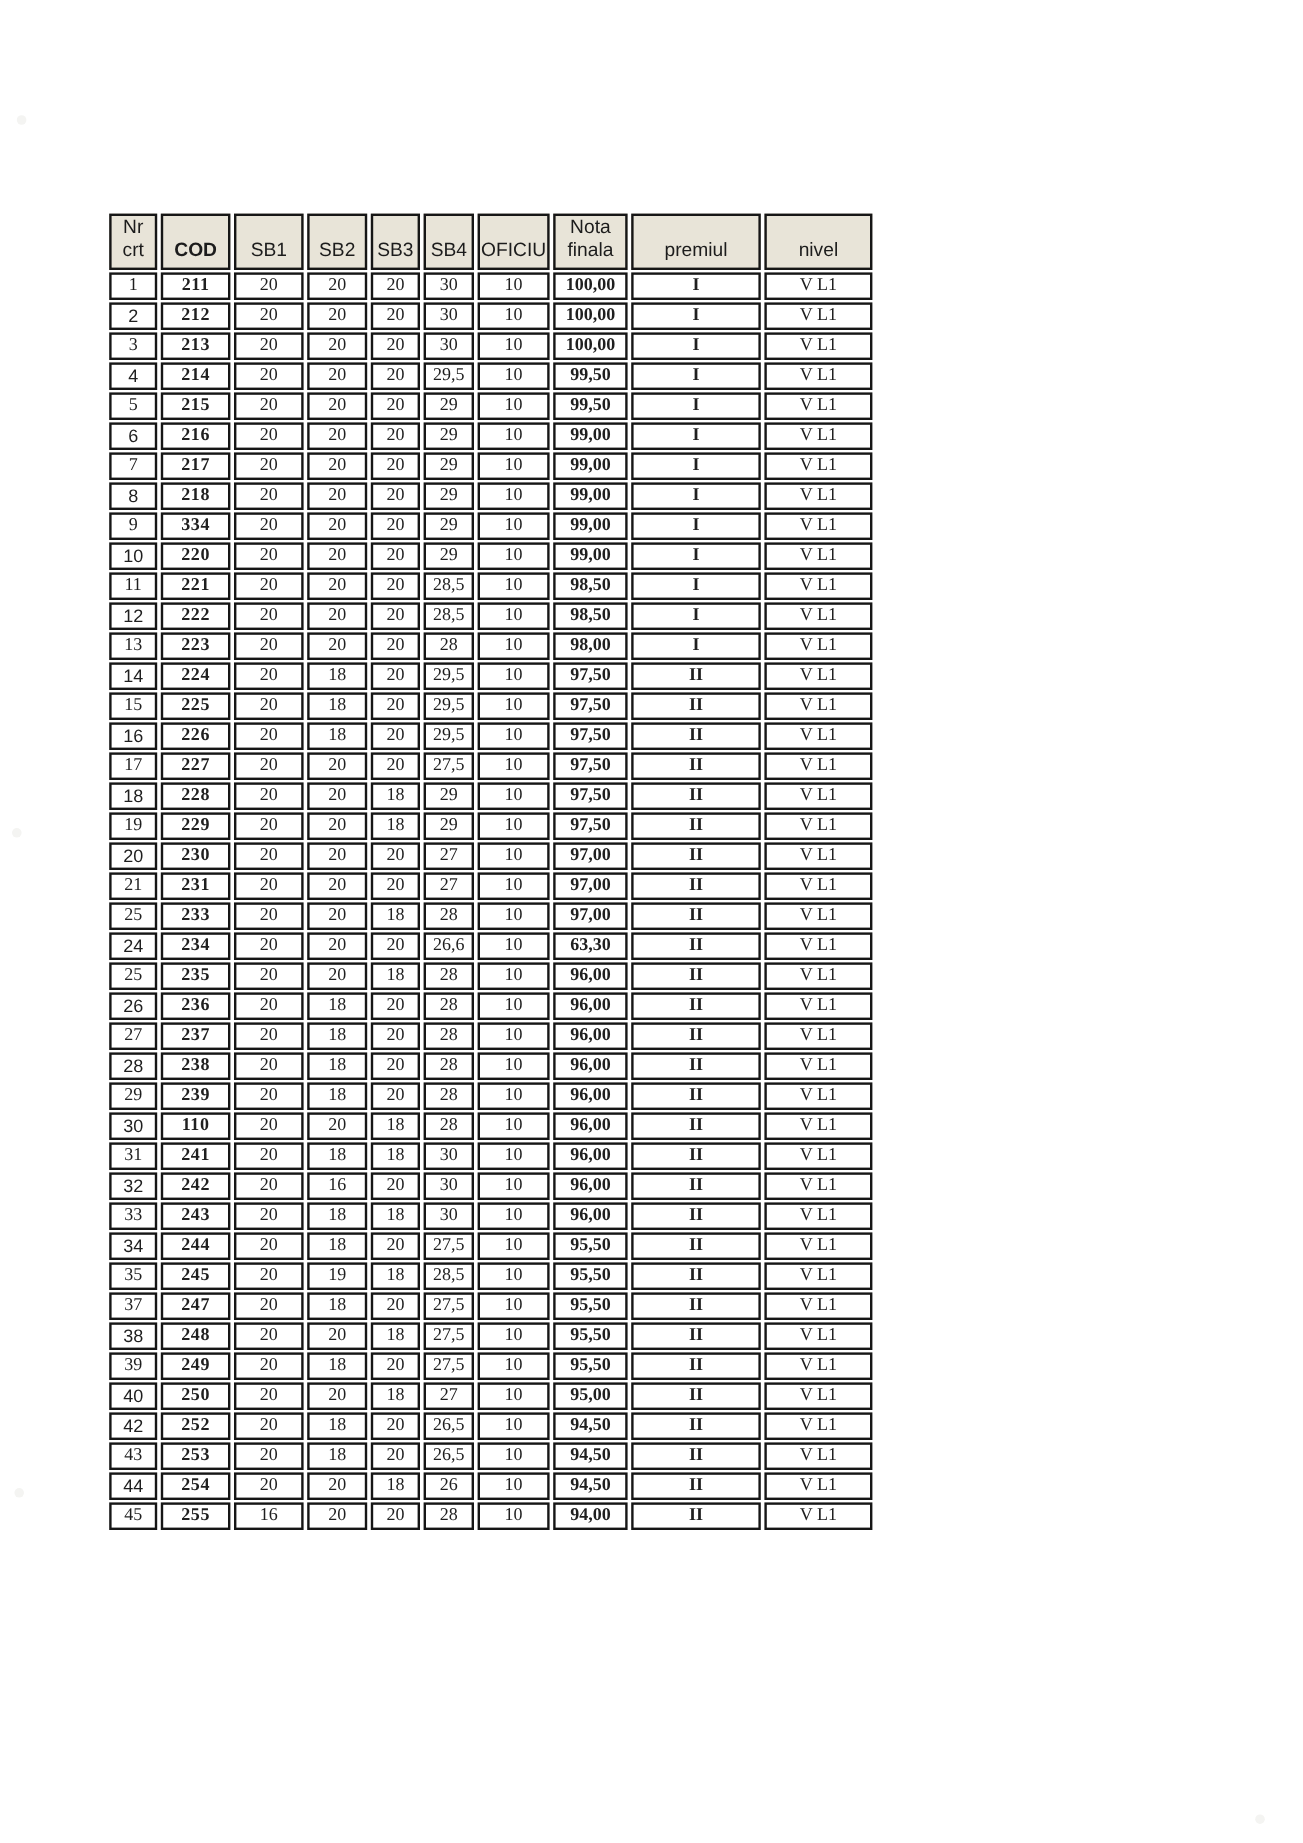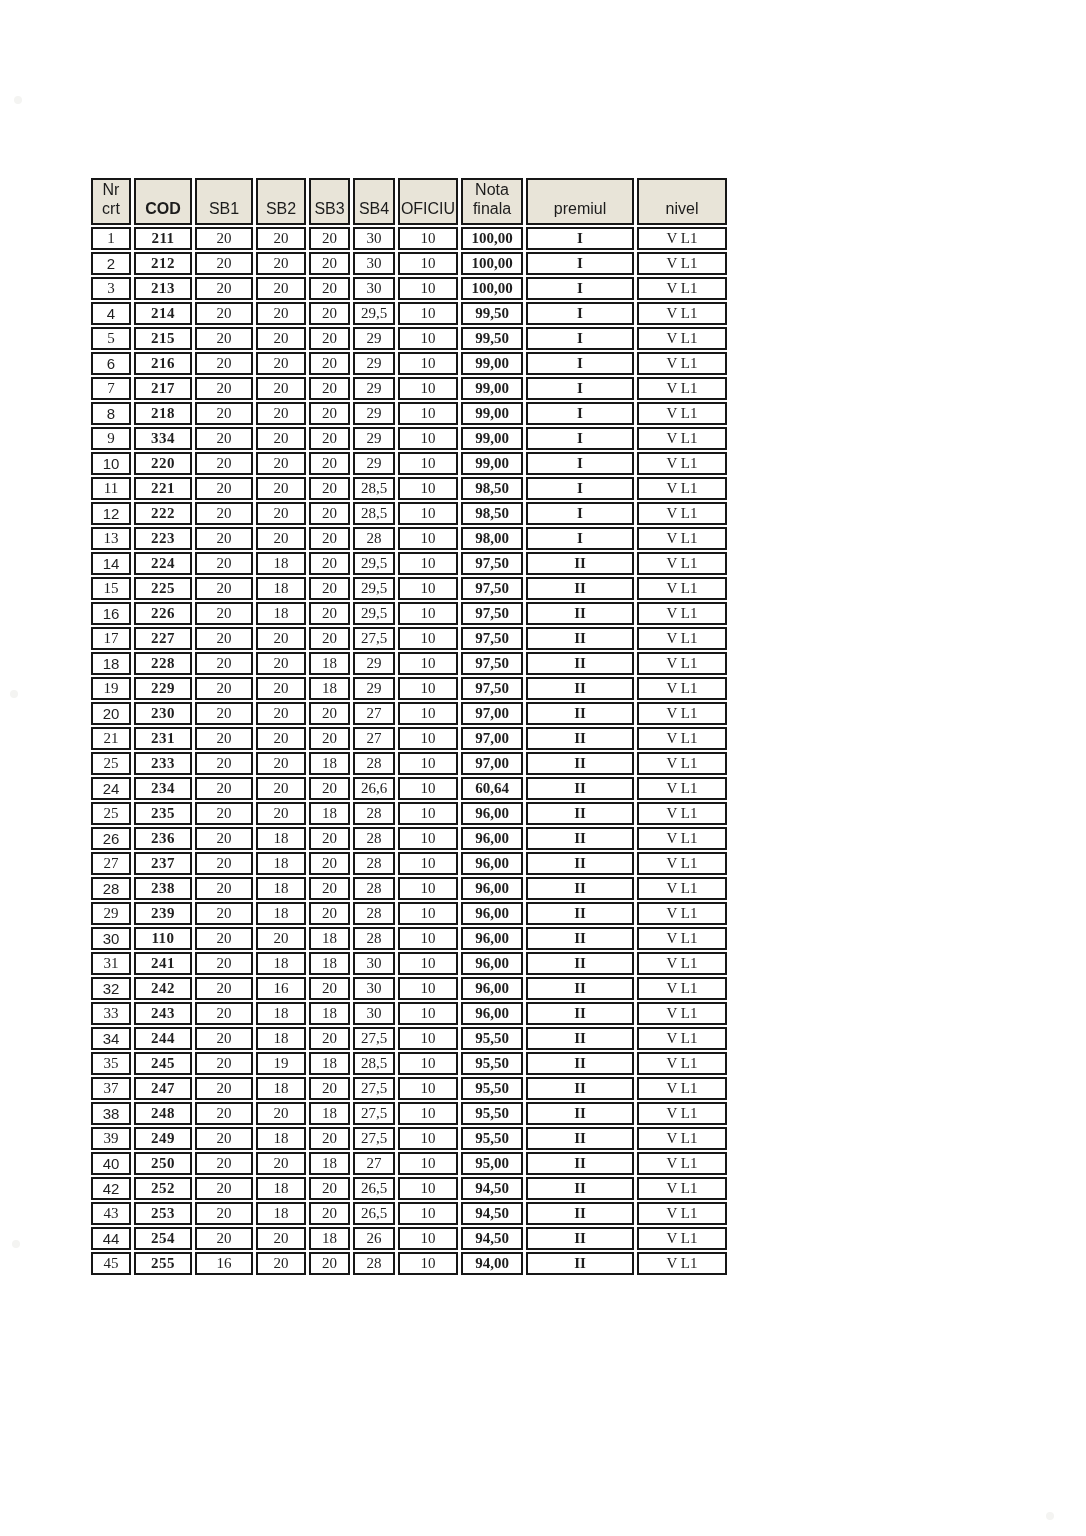--- a/index.html
+++ b/index.html
@@ -368,21 +368,21 @@
     <td class="c-nivel">V L1</td>
   </tr>
         <tr>
     <td class="c-nr alt-sans">24</td>
     <td class="c-cod">234</td>
     <td class="c-sb">20</td>
     <td class="c-sb">20</td>
     <td class="c-sb">20</td>
     <td class="c-sb">26,6</td>
     <td class="c-oficiu">10</td>
-    <td class="c-nota">60,64</td>
+    <td class="c-nota">63,30</td>
     <td class="c-premiul">II</td>
     <td class="c-nivel">V L1</td>
   </tr>
         <tr>
     <td class="c-nr">25</td>
     <td class="c-cod">235</td>
     <td class="c-sb">20</td>
     <td class="c-sb">20</td>
     <td class="c-sb">18</td>
     <td class="c-sb">28</td>

